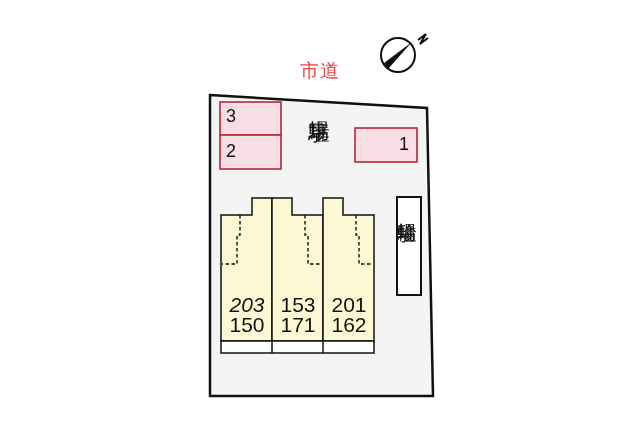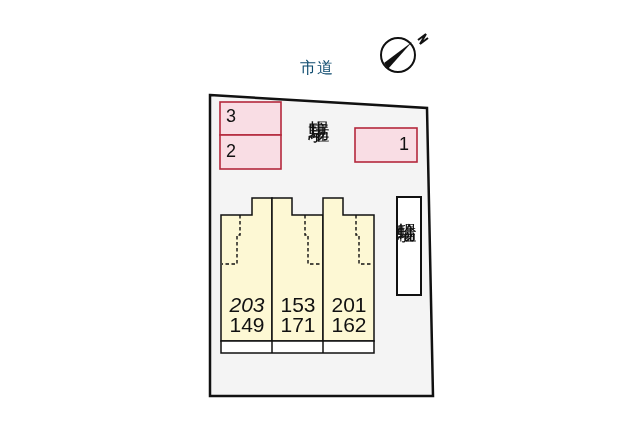--- a/index.html
+++ b/index.html
@@ -1,20 +1,20 @@
 <!DOCTYPE html>
 <html><head>
 <meta charset="utf-8">
 <style>
   html, body { margin:0; padding:0; background:#ffffff; }
   body { width:640px; height:439px; position:relative; overflow:hidden;
          font-family:"Liberation Sans", "DejaVu Sans", sans-serif; }
   .abs { position:absolute; }
   svg.plan { position:absolute; left:0; top:0; }
-  .road-label { left:300px; top:58px; font-size:16px; color:#0c4a6e; letter-spacing:1px;text-align:right; }
+  .road-label { left:300px; top:58px; font-size:19px; color:#ef4444; letter-spacing:1px;text-align:right; }
   .lbl-vert { writing-mode:vertical-rl; text-orientation:upright; font-size:21px; color:#111; line-height:1; letter-spacing:0; }
   .parking-label { left:309px; top:104px; }
   .space-num { font-size:18px; color:#111; }
   .bike { left:396px; top:196px; width:26px; height:100px; border:2px solid #111; background:#fff; box-sizing:border-box; }
   .bike-label { left:398px; top:208px; font-size:19px; }
   .unit-num { font-size:21px; color:#111; text-align:center; line-height:21px; width:50px; }
 </style>
 </head>
 <body>
 
@@ -57,17 +57,17 @@
 <div class="abs lbl-vert parking-label">駐車場</div>
 
 <div class="abs space-num" style="left:226px;top:106px;">3</div>
 <div class="abs space-num" style="left:226px;top:141px;">2</div>
 <div class="abs space-num" style="left:399px;top:134px;">1</div>
 
 <div class="abs bike"></div>
 <div class="abs lbl-vert bike-label">駐輪場</div>
 
 <div class="abs unit-num" style="left:222px;top:294px;font-style:italic;">203</div>
-<div class="abs unit-num" style="left:222px;top:314px;">149</div>
+<div class="abs unit-num" style="left:222px;top:314px;">150</div>
 <div class="abs unit-num" style="left:273px;top:294px;">153</div>
 <div class="abs unit-num" style="left:273px;top:314px;">171</div>
 <div class="abs unit-num" style="left:324px;top:294px;">201</div>
 <div class="abs unit-num" style="left:324px;top:314px;">162</div>
 
 </body></html>

